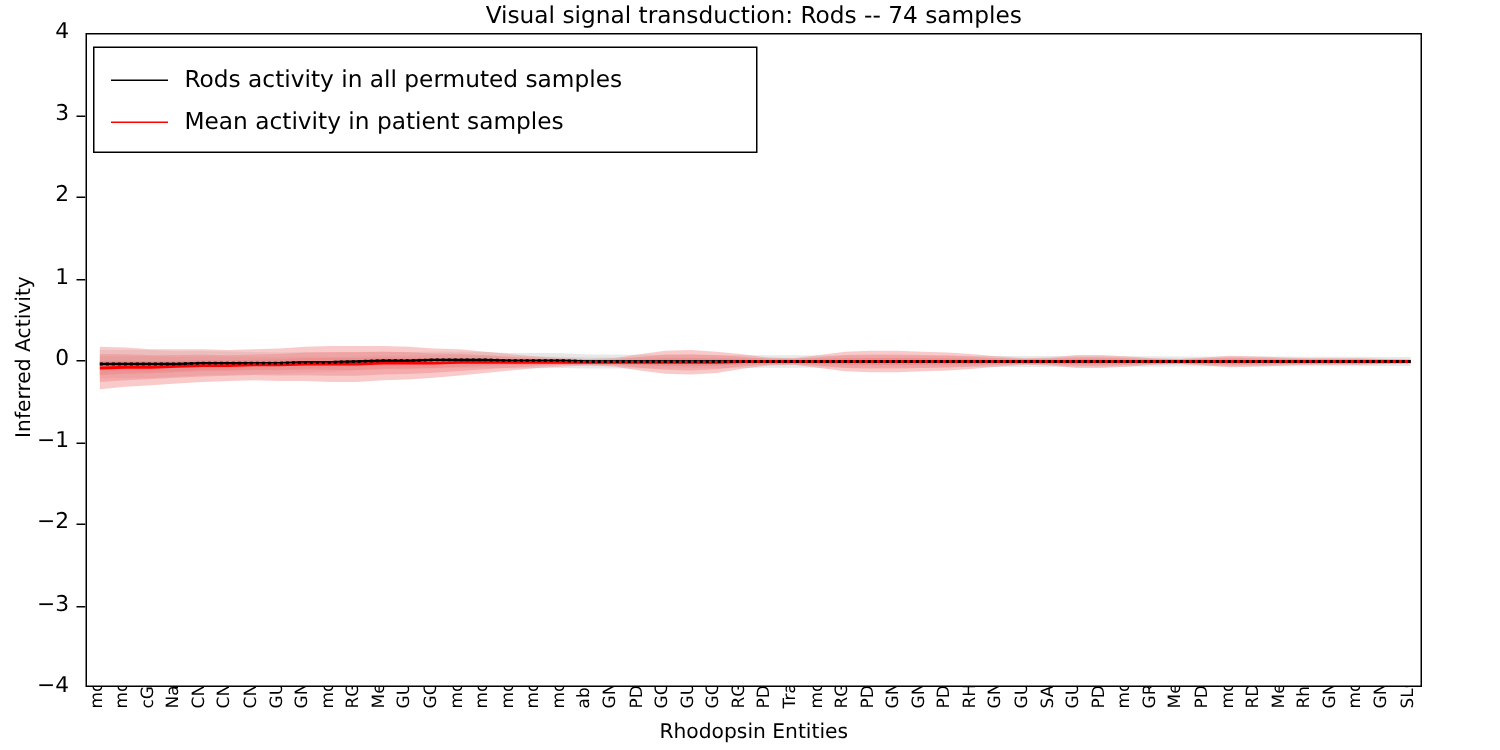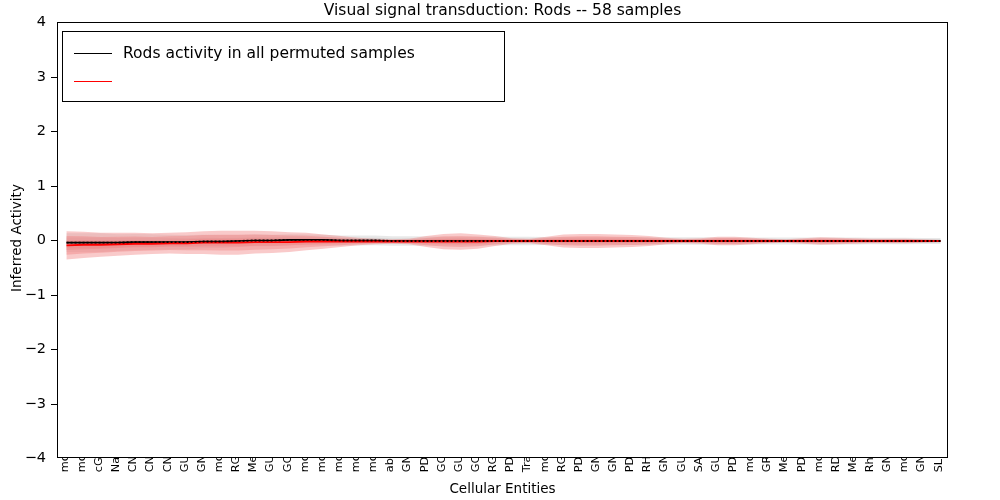--- a/index.html
+++ b/index.html
@@ -55,21 +55,21 @@
   .legline{width:38px;height:0;margin-right:11px;flex:0 0 auto;}
   .legline.k{border-top:1.6px solid #000;}
   .legline.r{border-top:1.6px solid #ff0000;}
   .legtext{font-size:15.5px;color:#000;white-space:nowrap;}
 </style>
 </head>
 <body>
 
 <div id="fig">
 
-  <div id="title">Visual signal transduction: Rods -- 58 samples</div>
+  <div id="title">Visual signal transduction: Rods -- 74 samples</div>
 
   <div id="ylabel">Inferred Activity</div>
 
   <div id="yticks">
       <div class="ytlabel" style="left: 2px; top: 449px;">−4</div>
       <div class="ytlabel" style="left: 2px; top: 394.5px;">−3</div>
       <div class="ytmark" style="top: 403.5px;"></div>
       <div class="ytmark-r" style="top: 403.5px;"></div>
       <div class="ytlabel" style="left: 2px; top: 340px;">−2</div>
       <div class="ytmark" style="top: 349px;"></div>
@@ -263,17 +263,18 @@
       </svg>
   </div>
 
   <div id="legend">
     <div class="legrow">
       <span class="legline k"></span>
       <span class="legtext">Rods activity in all permuted samples</span>
     </div>
     <div class="legrow">
       <span class="legline r"></span>
+      <span class="legtext">Mean activity in patient samples</span>
     </div>
   </div>
 
-  <div id="xlabel">Cellular Entities</div>
+  <div id="xlabel">Rhodopsin Entities</div>
 </div>
 
 </body></html>

